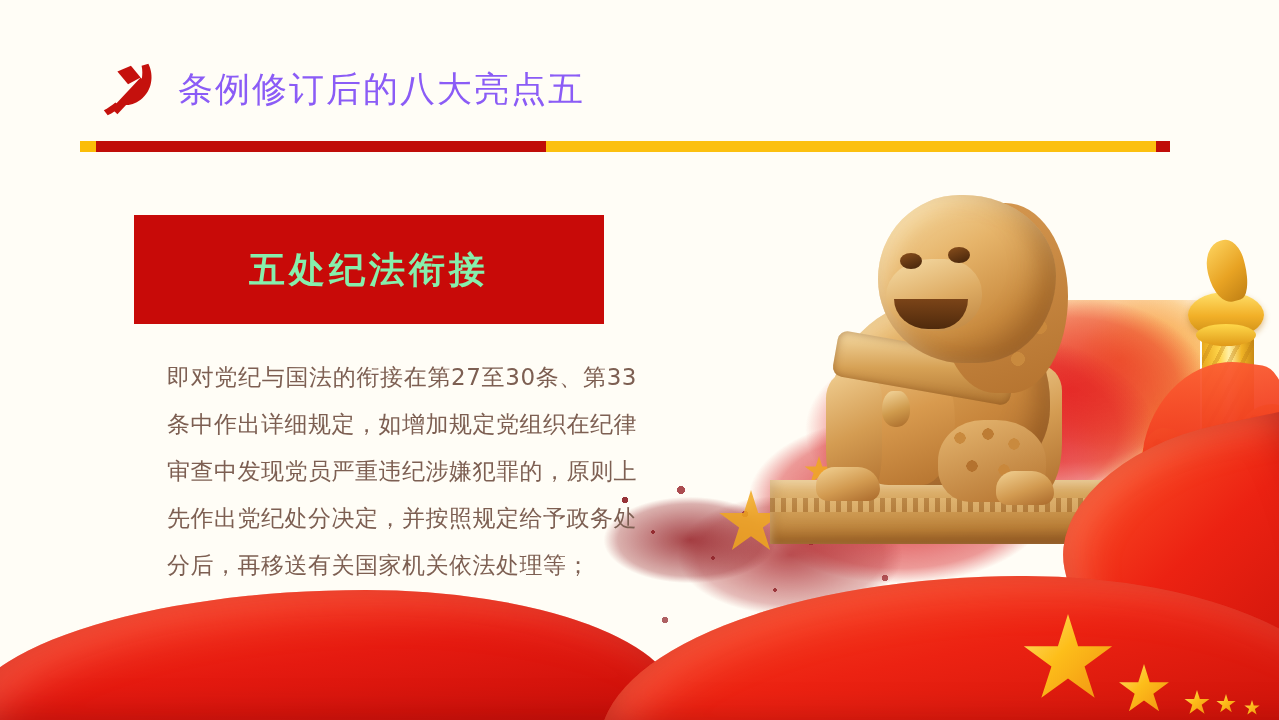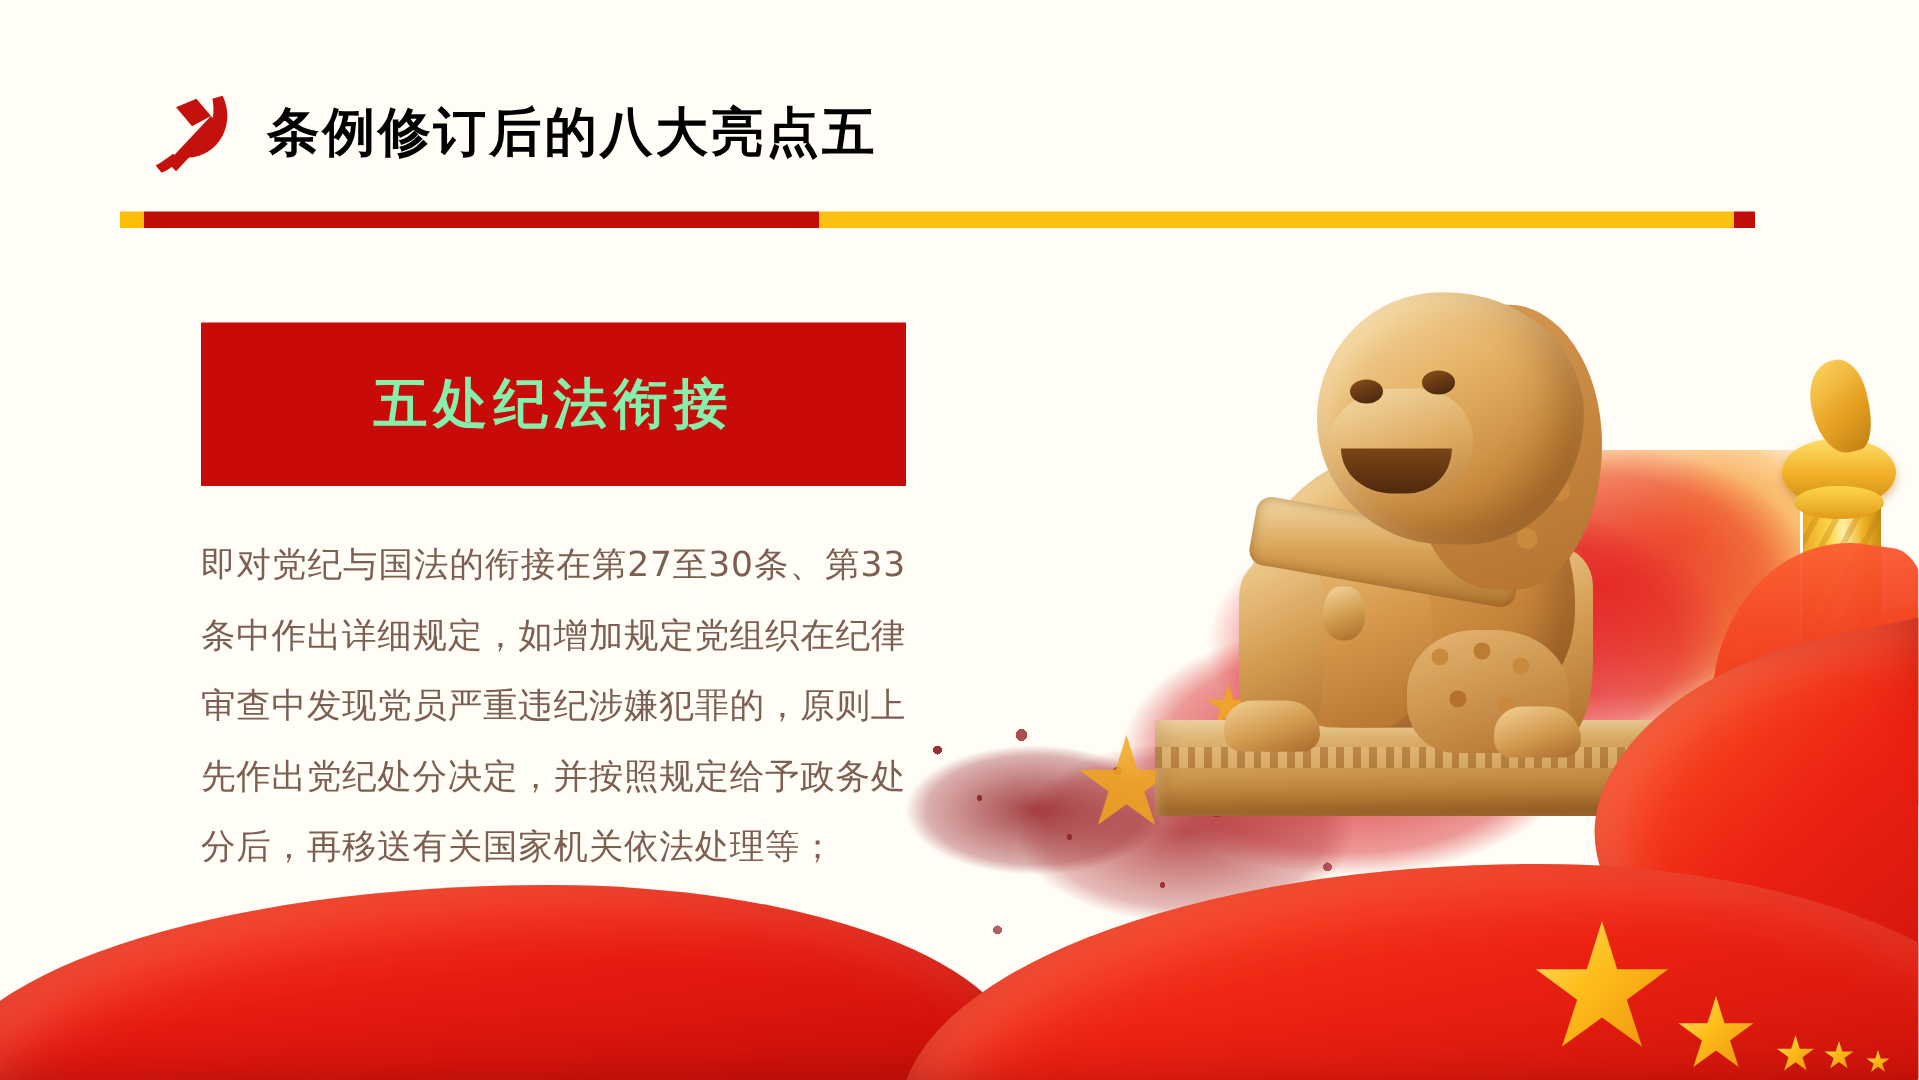--- a/index.html
+++ b/index.html
@@ -308,22 +308,22 @@
   .header-row {
     position: absolute;
     left: 98px; top: 58px;
     display: flex;
     align-items: center;
     gap: 18px;
   }
   .party-emblem { width: 62px; height: 62px; display: block; }
   .page-title {
     font-size: 35px;
-    font-weight: bold;
-    color: #000000;
+    font-weight: normal;
+    color: #8b5cf6;
     letter-spacing: 2px;
     line-height: 1;
     white-space: nowrap;
   }
 
   .divider {
     position: absolute;
     left: 80px; top: 141px;
     width: 1090px; height: 11px;
     display: flex;
@@ -357,20 +357,21 @@
   }
   .body-text {
     margin-top: 30px;
     width: 470px;
     color: #7d5f52;
     font-size: 23px;
     line-height: 47px;
     letter-spacing: 0.5px;
     text-align: justify;
     text-justify: inter-ideograph;
+    margin-left: 33px;
   }
 </style>
 </head>
 <body>
 
 <div class="slide">
 
   <div class="artwork">
 
     <div class="splash"></div>

